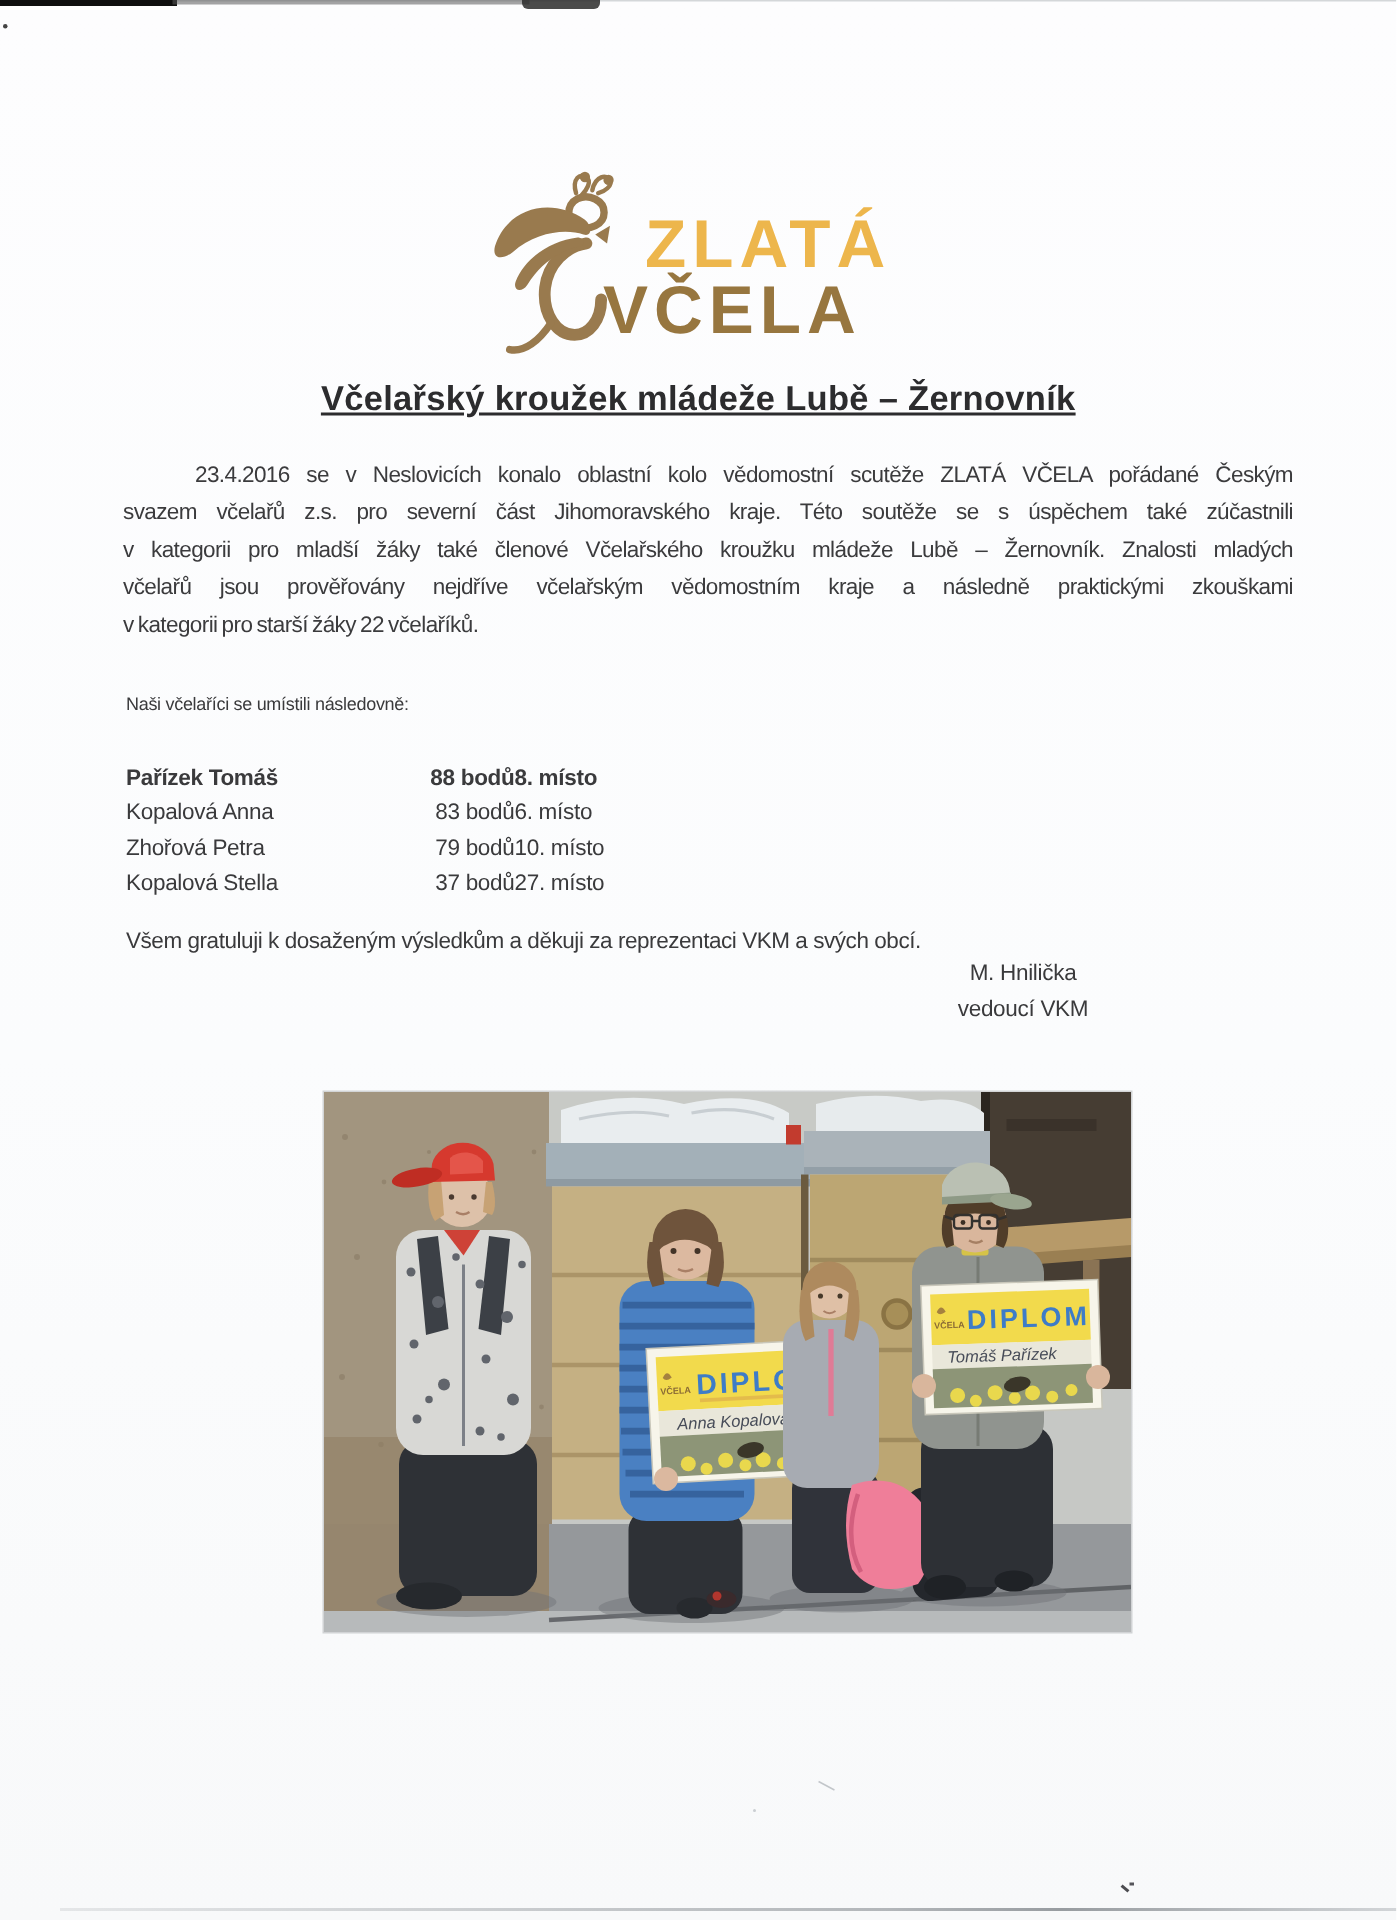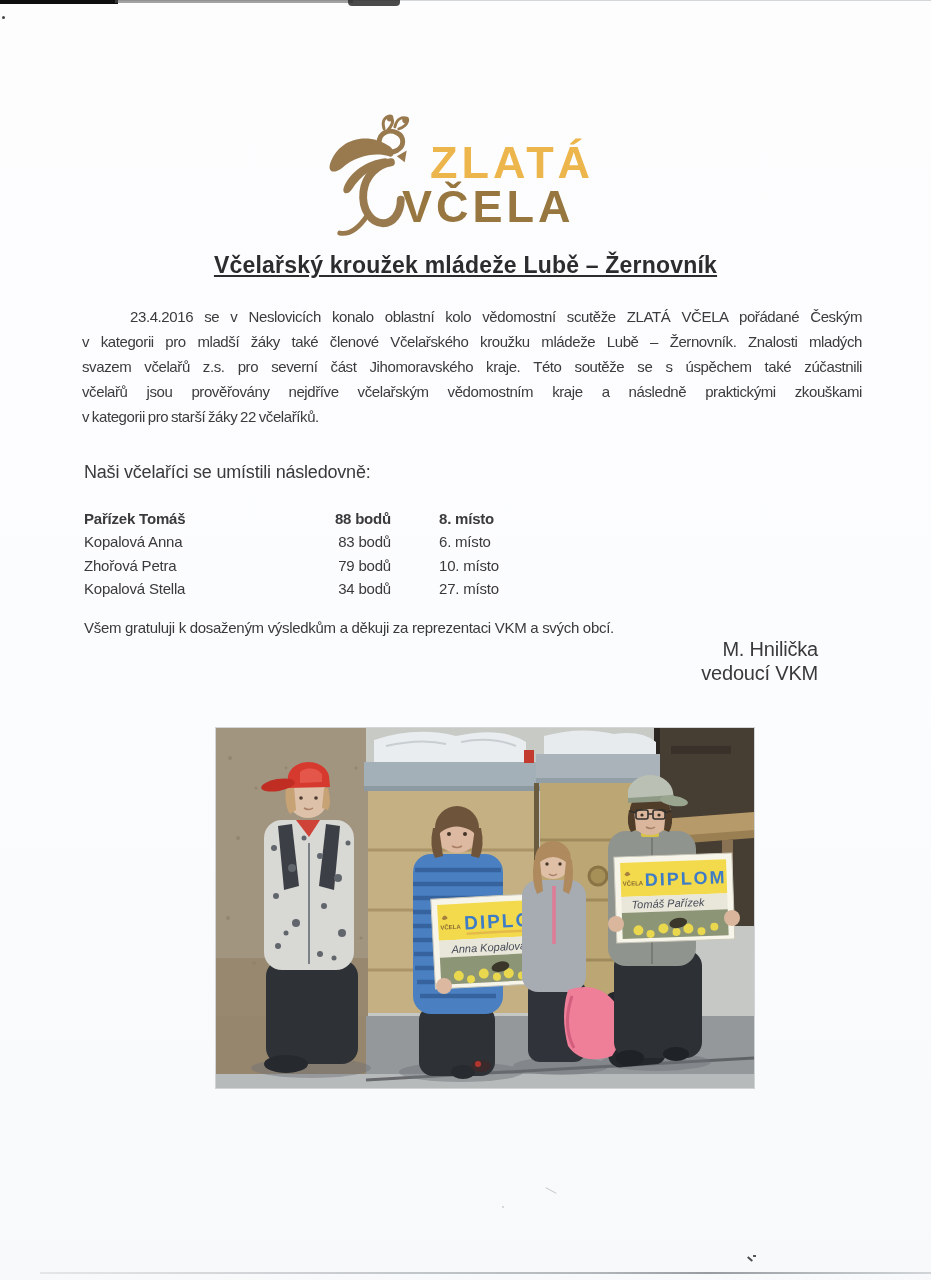--- a/index.html
+++ b/index.html
@@ -31,29 +31,29 @@
   .logo-vcela { left:74px; top:72px; font-size:45px; color:#97763f; }
 
   
   .title { position:absolute; left:0; top:252px; width:931px; text-align:center;
            font-size:23px; font-weight:700; color:#2c2c2e; letter-spacing:.2px;text-decoration:underline; }
   .body-text { position:absolute; left:82px; top:304px; width:780px; font-size:15px;
                line-height:25px; color:#3b3b3d; overflow:hidden; }
   .pline { letter-spacing:-0.4px; word-spacing:-1px; white-space:normal; }
   .just { text-align:justify; text-align-last:justify; }
   .indent { text-indent:48px; }
-  .results-intro { position:absolute; left:84px; top:462px; font-size:18px; letter-spacing:-0.2px; }
+  .results-intro { position:absolute; left:84px; top:462px; font-size:12px; letter-spacing:-0.2px; }
   .results { position:absolute; left:84px; top:507px; font-size:15px; }
-  .results-row { display:flex; line-height:23.3px; letter-spacing:-0.2px;gap:48px; }
+  .results-row { display:flex; line-height:23.3px; letter-spacing:-0.2px; }
   .results-row.bold { font-weight:700; }
   .col-name { width:155px; }
   .col-points { width:104px;text-align:right; }
   .closing { position:absolute; left:84px; top:619px; font-size:15px; letter-spacing:-0.3px; }
-  .signature { position:absolute; left:546px; top:637px; width:272px; text-align:right;
-               font-size:20px; line-height:24px; letter-spacing:-0.2px; }
+  .signature { position:absolute; left:546px; top:637px; width:272px; text-align:center;
+               font-size:15px; line-height:24px; letter-spacing:-0.2px; }
 
   
   .photo { position:absolute; left:216px; top:728px; width:538px; height:360px;
            outline:1px solid rgba(90,95,100,.25); }
   .photo svg { display:block; width:538px; height:360px; }
   .dip-title { font-family:"Liberation Sans",sans-serif; font-weight:700; fill:#3e7cc7; letter-spacing:2px; }
   .dip-name { font-family:"Liberation Sans",sans-serif; font-style:italic; fill:#474c58; }
   .dip-logo { font-family:"Liberation Sans",sans-serif; font-weight:700; fill:#8a6b35; }
 </style>
 </head>
@@ -85,22 +85,22 @@
       </g>
     </svg>
     <div class="logo-word logo-zlata">ZLATÁ</div>
     <div class="logo-word logo-vcela">VČELA</div>
   </div>
 
   <h1 class="title">Včelařský kroužek mládeže Lubě – Žernovník</h1>
 
   <div class="body-text">
     <div class="pline just indent">23.4.2016 se v Neslovicích konalo oblastní kolo vědomostní scutěže ZLATÁ VČELA pořádané Českým</div>
+    <div class="pline just">svazem včelařů z.s. pro severní část Jihomoravského kraje. Této soutěže se s úspěchem také zúčastnili</div>
     <div class="pline just">v kategorii pro mladší žáky také členové Včelařského kroužku mládeže Lubě – Žernovník. Znalosti mladých</div>
-    <div class="pline just">svazem včelařů z.s. pro severní část Jihomoravského kraje. Této soutěže se s úspěchem také zúčastnili</div>
     <div class="pline just">včelařů jsou prověřovány nejdříve včelařským vědomostním kraje a následně praktickými zkouškami</div>
     <div class="pline">v kategorii pro starší žáky 22 včelaříků.</div>
   </div>
 
   <div class="results-intro">Naši včelaříci se umístili následovně:</div>
 
   <div class="results">
     <div class="results-row bold">
       <div class="col-name">Pařízek Tomáš</div>
       <div class="col-points">88 bodů</div>
@@ -111,21 +111,21 @@
       <div class="col-points">83 bodů</div>
       <div class="col-place">6. místo</div>
     </div>
     <div class="results-row">
       <div class="col-name">Zhořová Petra</div>
       <div class="col-points">79 bodů</div>
       <div class="col-place">10. místo</div>
     </div>
     <div class="results-row">
       <div class="col-name">Kopalová Stella</div>
-      <div class="col-points">34 bodů</div>
+      <div class="col-points">37 bodů</div>
       <div class="col-place">27. místo</div>
     </div>
   </div>
 
   <div class="closing">Všem gratuluji k dosaženým výsledkům a děkuji za reprezentaci VKM a svých obcí.</div>
   <div class="signature">
     <div>M. Hnilička</div>
     <div>vedoucí VKM</div>
   </div>
 

